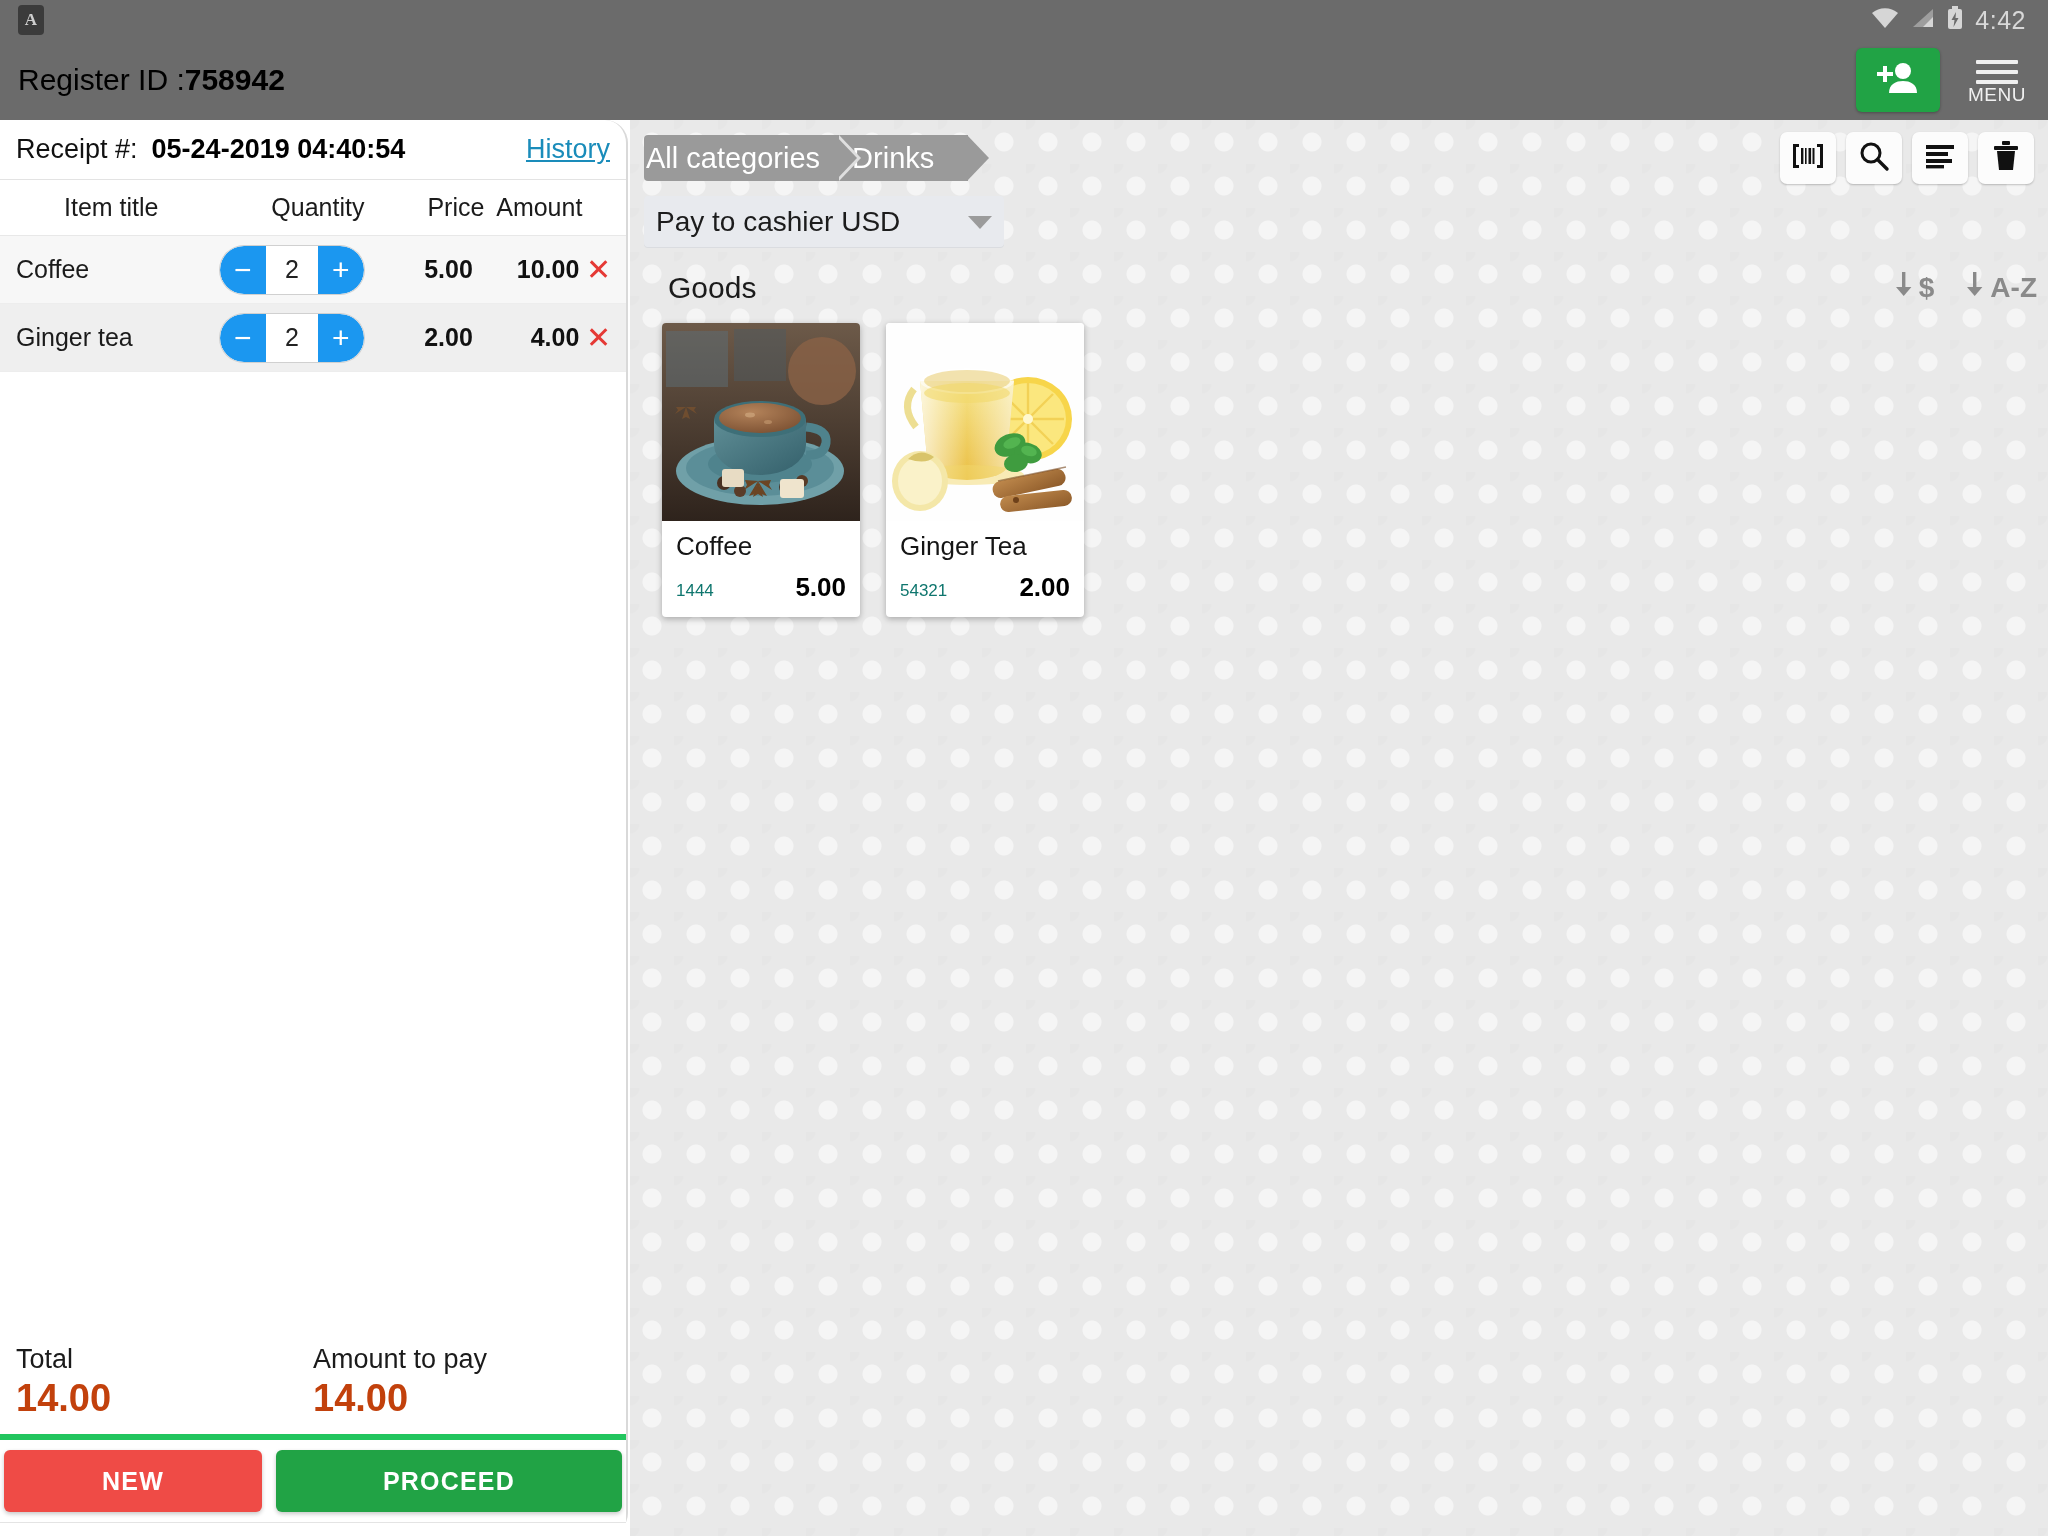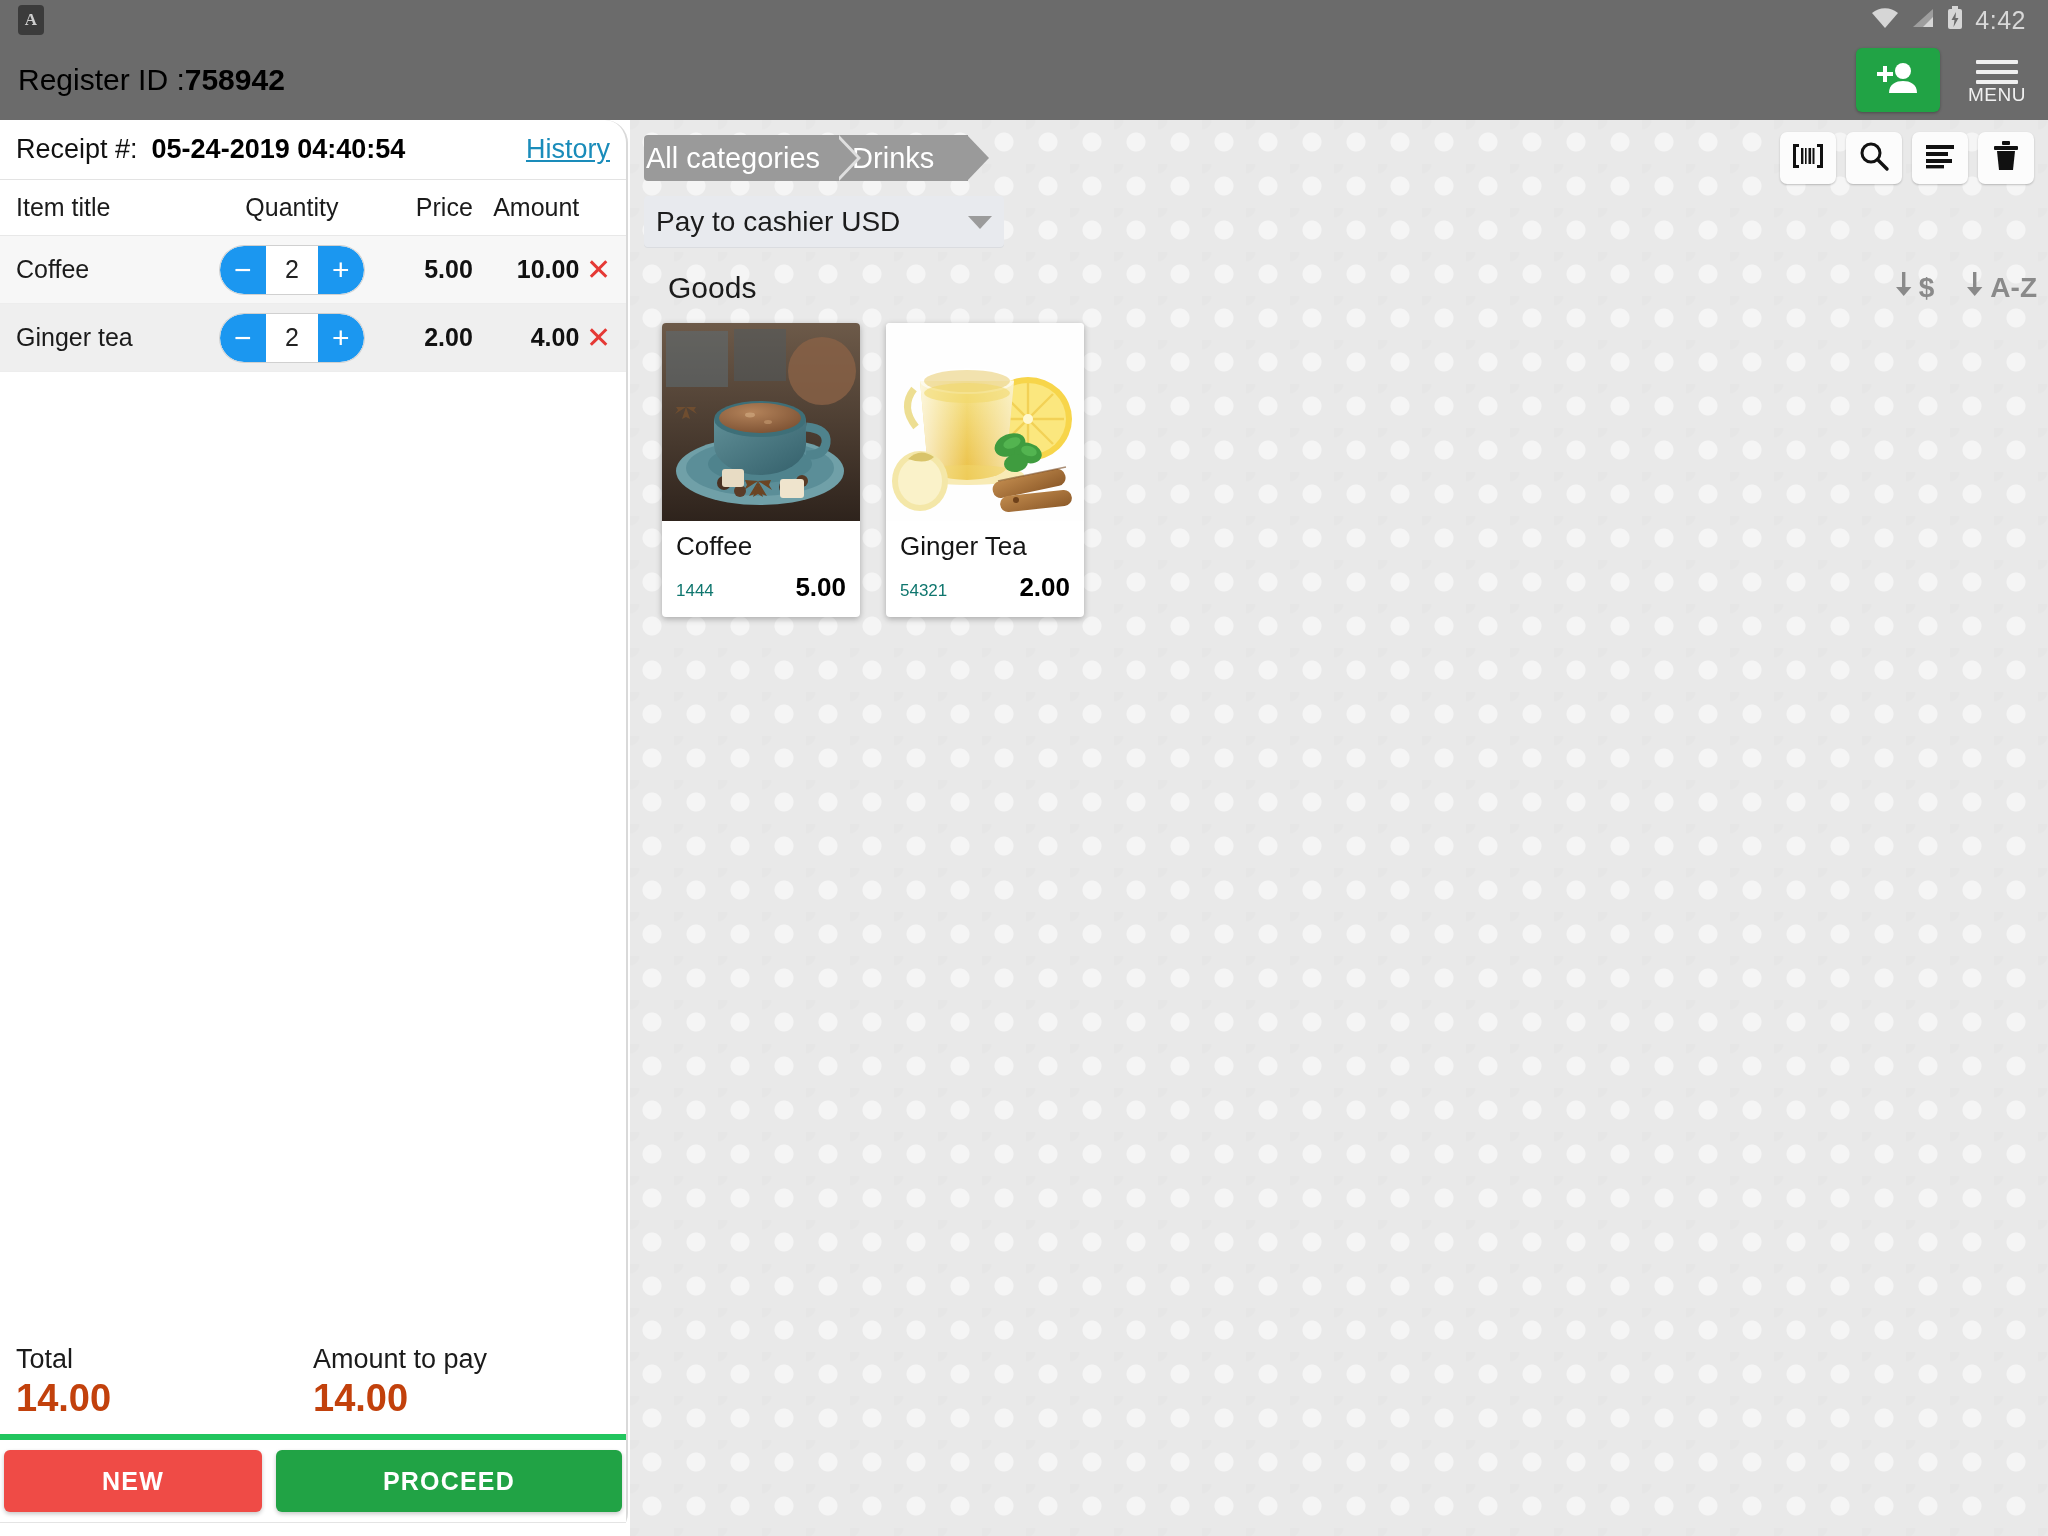--- a/index.html
+++ b/index.html
@@ -69,21 +69,21 @@
   .history-link {
     margin-left: auto; font-size: 27px; color: #1a8cba;
     text-decoration: underline; cursor: pointer;
   }
 
   .tbl-head {
     display: flex; align-items: center; height: 56px;
     padding: 0 8px; border-bottom: 1px solid #e8e8e8; background: #fff;
   }
   .tbl-head .c { font-size: 25px; color: #1b1b1b; }
-  .col-title  { width: 214px; padding-left: 8px; }
+  .col-title  { width: 214px; padding-left: 8px; margin-left: 48px; }
   .col-qty    { width: 158px; text-align: center; }
   .col-price  { width: 108px; text-align: right; }
   .col-amount { width: 110px; text-align: right; }
   .col-del    { width: 40px;  text-align: center; }
 
   .rows { background: #fff; }
   .row {
     display: flex; align-items: center; height: 68px; padding: 0 8px;
     border-bottom: 1px solid #ededed;
   }

